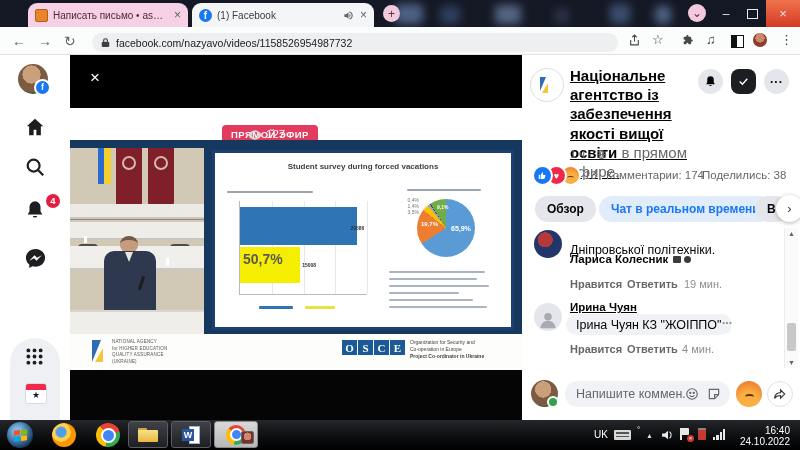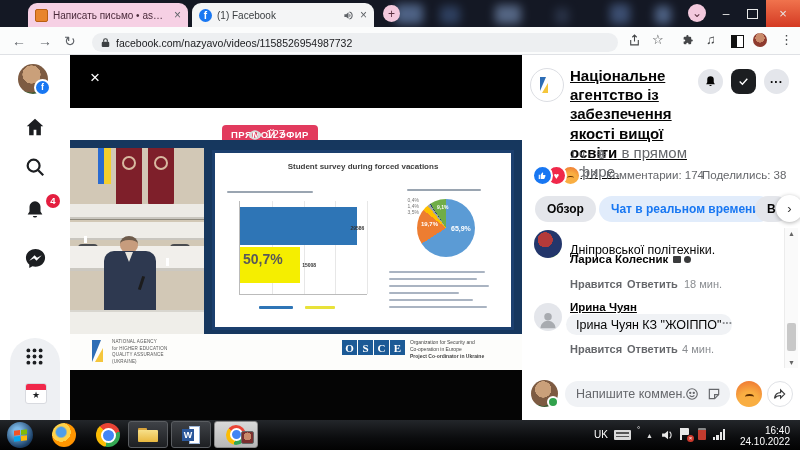--- a/index.html
+++ b/index.html
@@ -333,21 +333,21 @@
       <div class="flex" style="position:absolute;left:48px;top:174px;margin-top:24px;">
         <span class="cname">Лариса Колесник</span>
         <span style="width:8px;height:7px;background:#3a3b3c;margin-left:5px;border-radius:1px;"></span>
         <span style="width:7px;height:7px;background:#3a3b3c;margin-left:3px;border-radius:50%;"></span>
       </div>
       <div class="ctext" style="position:absolute;left:48px;top:188px;">
           <div>Дніпровської політехніки.</div>
       </div>
       <div class="cact" style="left:48px;top:223px;">Нравится</div>
       <div class="cact" style="left:105px;top:223px;">Ответить</div>
-      <div class="cact lt" style="left:162px;top:223px;">18 мин.</div>
+      <div class="cact lt" style="left:162px;top:223px;">19 мин.</div>
     </div>
 
     <div>
       <div class="circ" style="left:12px;top:248px;width:28px;height:28px;background:#e4e6eb;overflow:hidden;">
         <svg width="20" height="20" viewBox="0 0 24 24" fill="#a8abb0" style="margin-top:6px;">
             <circle cx="12" cy="8" r="4.5"></circle>
             <path d="M3 22c0-5 4-9 9-9s9 4 9 9z"></path>
           </svg>
       </div>
       <div class="cname" style="position:absolute;left:48px;top:246px;text-decoration:underline;">Ирина Чуян</div>

